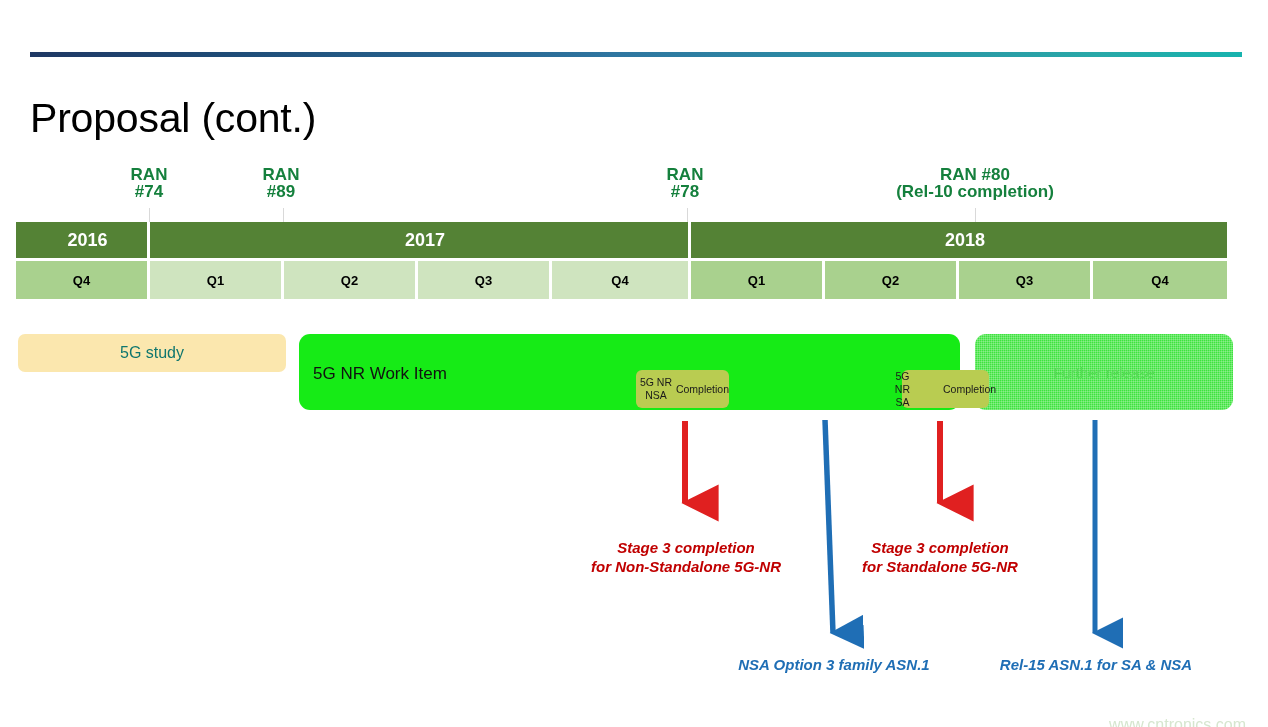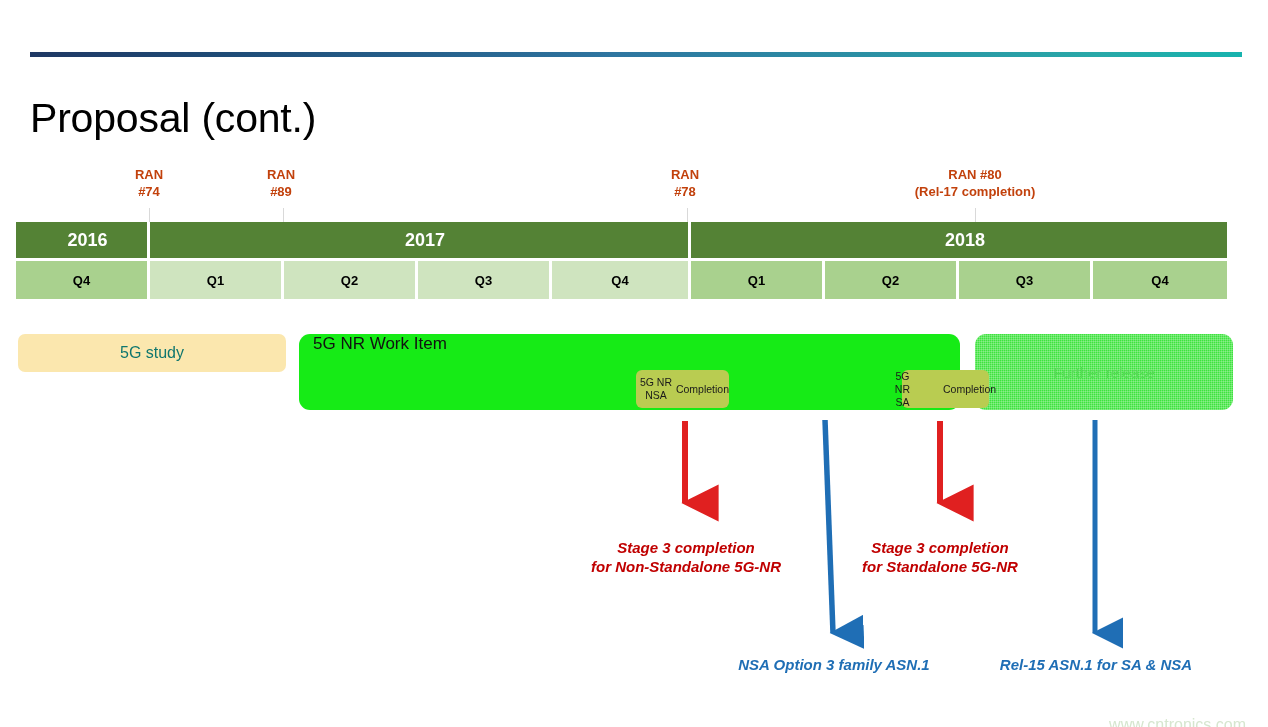--- a/index.html
+++ b/index.html
@@ -21,22 +21,22 @@
 
   
   .slide-title{
     position:absolute;left:30px;top:76px;
     font-size:41px;line-height:52px;color:#000000;
     letter-spacing:-0.2px;font-weight:400;white-space:nowrap;
   }
 
   
   .ran-label{
-    position:absolute;color:#c2410c;font-weight:bold;
-    font-size:13px;line-height:17px;text-align:center;white-space:nowrap;
+    position:absolute;color:#15803d;font-weight:bold;
+    font-size:17px;line-height:17px;text-align:center;white-space:nowrap;
   }
   .ran-tick{position:absolute;width:1px;background:#d9d9d9;}
 
   
   .tl{position:absolute;left:16px;top:206px;width:1211px;}
   .tl-row{position:relative;width:100%;}
   .year-row{height:36px;}
   .q-row{height:38px;margin-top:3px;}
   .cell{
     position:absolute;top:0;height:100%;
@@ -56,21 +56,21 @@
   }
   .bar-study{
     left:18px;top:318px;width:268px;height:38px;
     background:#fbe7ae;justify-content:center;
     font-size:16px;color:#0f766e;border-radius:7px;
   }
   .bar-wi{
     left:299px;top:318px;width:661px;height:76px;
     background:#16eb16;border-radius:11px;
     padding-left:14px;font-size:17px;color:#111111;
-    align-items:flex-start;
+    align-items:flex-start;padding-top:30px;
   }
   .bar-further{
     left:975px;top:318px;width:258px;height:76px;
     background:#3ee33e;border-radius:11px;
     justify-content:center;font-size:15px;color:#59d959;
     background-image:repeating-linear-gradient(0deg,rgba(255,255,255,.22) 0 1px,transparent 1px 2px),
                      repeating-linear-gradient(90deg,rgba(255,255,255,.22) 0 1px,transparent 1px 2px);
   }
 
   
@@ -127,21 +127,21 @@
   <div class="ran-tick" style="left:283px;top:192px;height:14px;"></div>
 
   <div class="ran-label" style="left:645px;top:150px;width:80px;">
     <div>RAN</div>
     <div>#78</div>
   </div>
   <div class="ran-tick" style="left:687px;top:192px;height:14px;"></div>
 
   <div class="ran-label" style="left:845px;top:150px;width:260px;">
     <div>RAN #80</div>
-    <div>(Rel-17 completion)</div>
+    <div>(Rel-10 completion)</div>
   </div>
   <div class="ran-tick" style="left:975px;top:192px;height:14px;"></div>
 
   <div class="tl">
 
     <div class="tl-row year-row">
       <div class="cell year-cell" style="left:0px;width:131px;">2016</div>
       <div class="cell year-cell" style="left:134px;width:538px;">2017</div>
       <div class="cell year-cell" style="left:675px;width:536px;">2018</div>
     </div>

